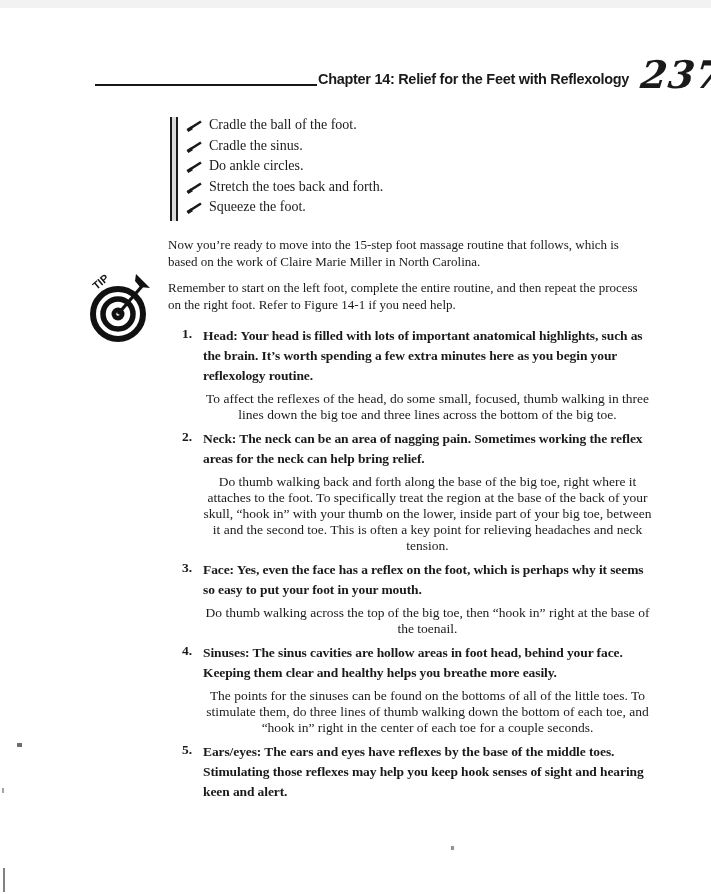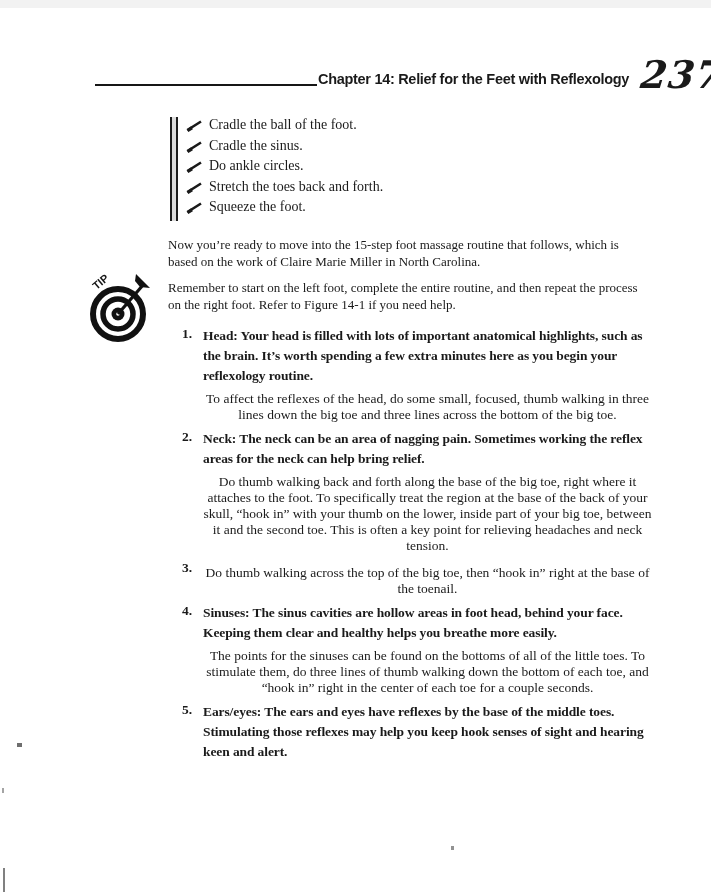--- a/index.html
+++ b/index.html
@@ -170,20 +170,21 @@
       <div class="step-num">2.</div>
       <div class="step-content">
         <p class="step-heading">Neck: The neck can be an area of nagging pain. Sometimes working the reflex areas for the neck can help bring relief.</p>
         <p class="step-body">Do thumb walking back and forth along the base of the big toe, right where it attaches to the foot. To specifically treat the region at the base of the back of your skull, “hook in” with your thumb on the lower, inside part of your big toe, between it and the second toe. This is often a key point for relieving headaches and neck tension.</p>
       </div>
     </div>
 
     <div class="step">
       <div class="step-num">3.</div>
       <div class="step-content">
+        <p class="step-heading">Face: Yes, even the face has a reflex on the foot, which is perhaps why it seems so easy to put your foot in your mouth.</p>
         <p class="step-body">Do thumb walking across the top of the big toe, then “hook in” right at the base of the toenail.</p>
       </div>
     </div>
 
     <div class="step">
       <div class="step-num">4.</div>
       <div class="step-content">
         <p class="step-heading">Sinuses: The sinus cavities are hollow areas in foot head, behind your face. Keeping them clear and healthy helps you breathe more easily.</p>
         <p class="step-body">The points for the sinuses can be found on the bottoms of all of the little toes. To stimulate them, do three lines of thumb walking down the bottom of each toe, and “hook in” right in the center of each toe for a couple seconds.</p>
       </div>

